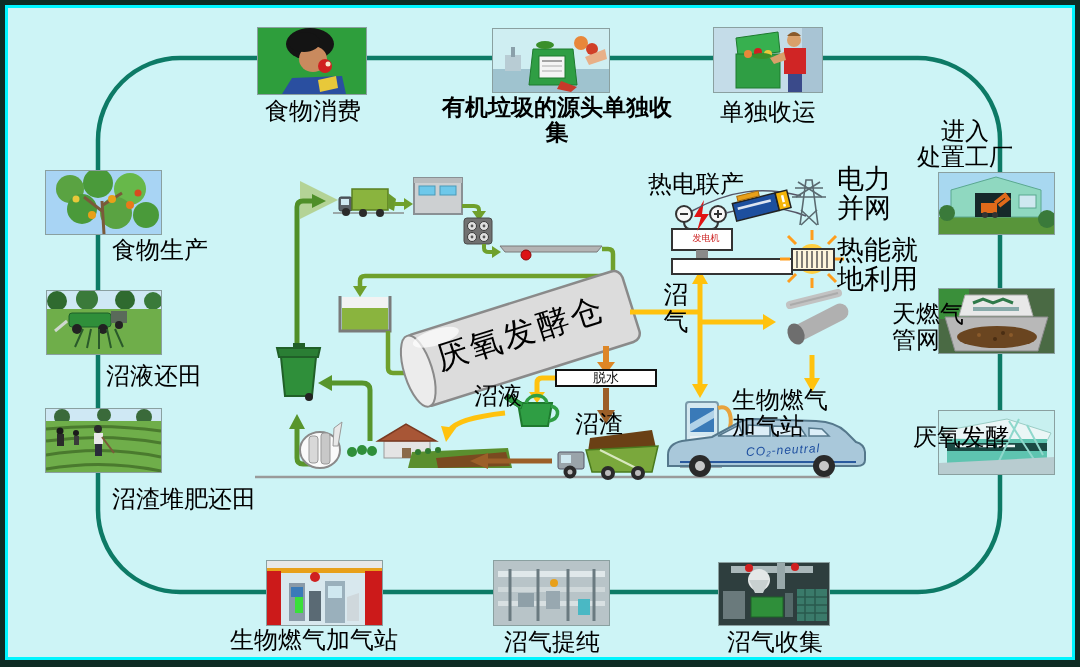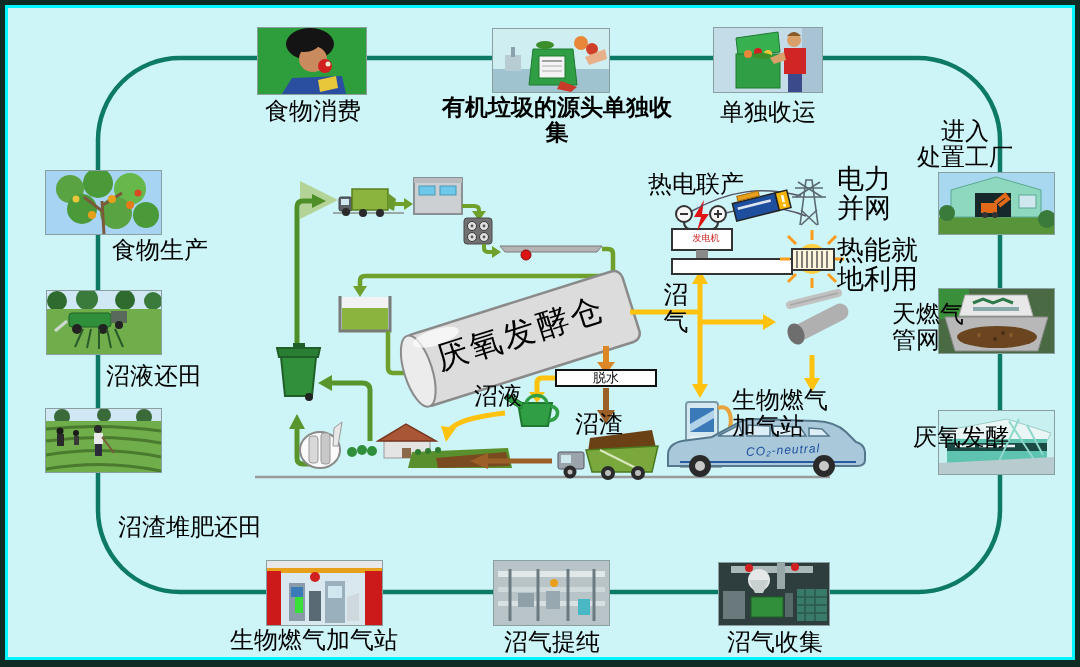--- a/index.html
+++ b/index.html
@@ -476,21 +476,21 @@
   </div>
 
   <div class="lbl ctr f24" style="left:258px;top:98px;width:110px;">食物消费</div>
   <div class="lbl ctr f23 bold" style="left:437px;top:95px;width:240px;">有机垃圾的源头单独收集</div>
   <div class="lbl ctr f24" style="left:708px;top:99px;width:120px;">单独收运</div>
   <div class="lbl ctr f24" style="left:898px;top:118px;width:134px;">进入
 处置工厂</div>
   <div class="lbl ctr f24" style="left:898px;top:377px;width:126px;margin-top:47px;">厌氧发酵</div>
   <div class="lbl f24" style="left:112px;top:237px;">食物生产</div>
   <div class="lbl f24" style="left:106px;top:363px;">沼液还田</div>
-  <div class="lbl f24" style="left:118px;top:486px;margin-top:28px;">沼渣堆肥还田</div>
+  <div class="lbl f24" style="left:112px;top:486px;">沼渣堆肥还田</div>
   <div class="lbl ctr f24" style="left:228px;top:627px;width:172px;">生物燃气加气站</div>
   <div class="lbl ctr f24" style="left:493px;top:629px;width:118px;">沼气提纯</div>
   <div class="lbl ctr f24" style="left:716px;top:629px;width:118px;">沼气收集</div>
 
   <div class="lbl ctr" id="digester-label" style="left:408px;top:316px;width:225px;">厌氧发酵仓</div>
   <div class="lbl f24" style="left:648px;top:171px;">热电联产</div>
   <div class="lbl f27" style="left:837px;top:165px;">电力
 并网</div>
   <div class="lbl f27" style="left:837px;top:236px;">热能就
 地利用</div>

